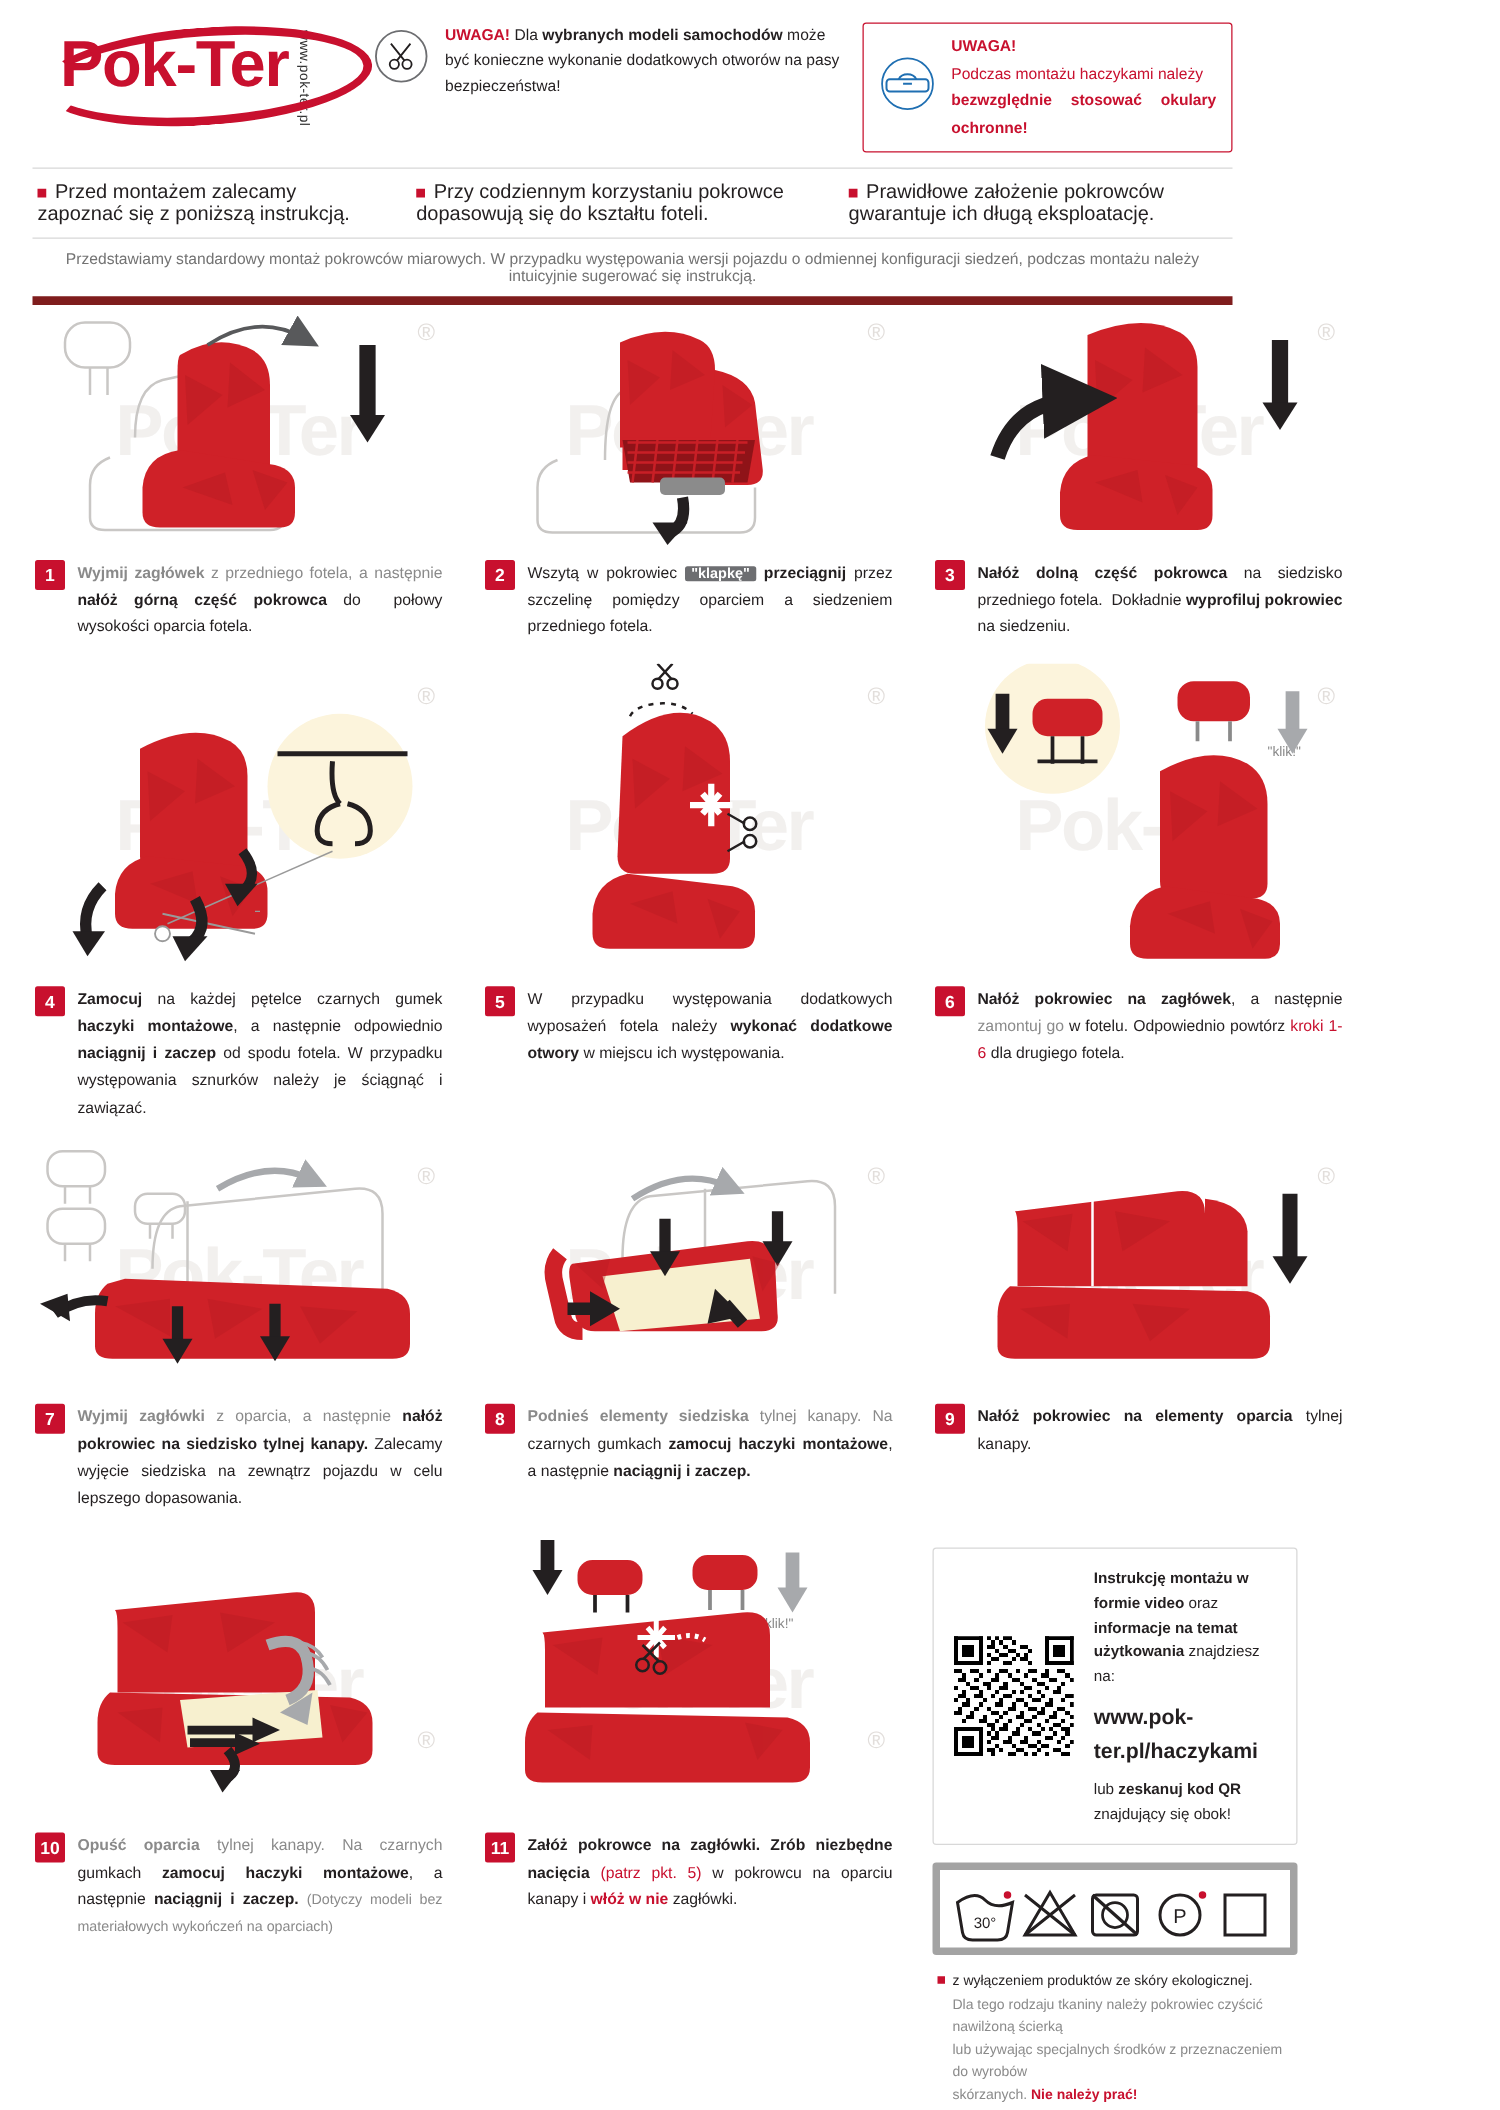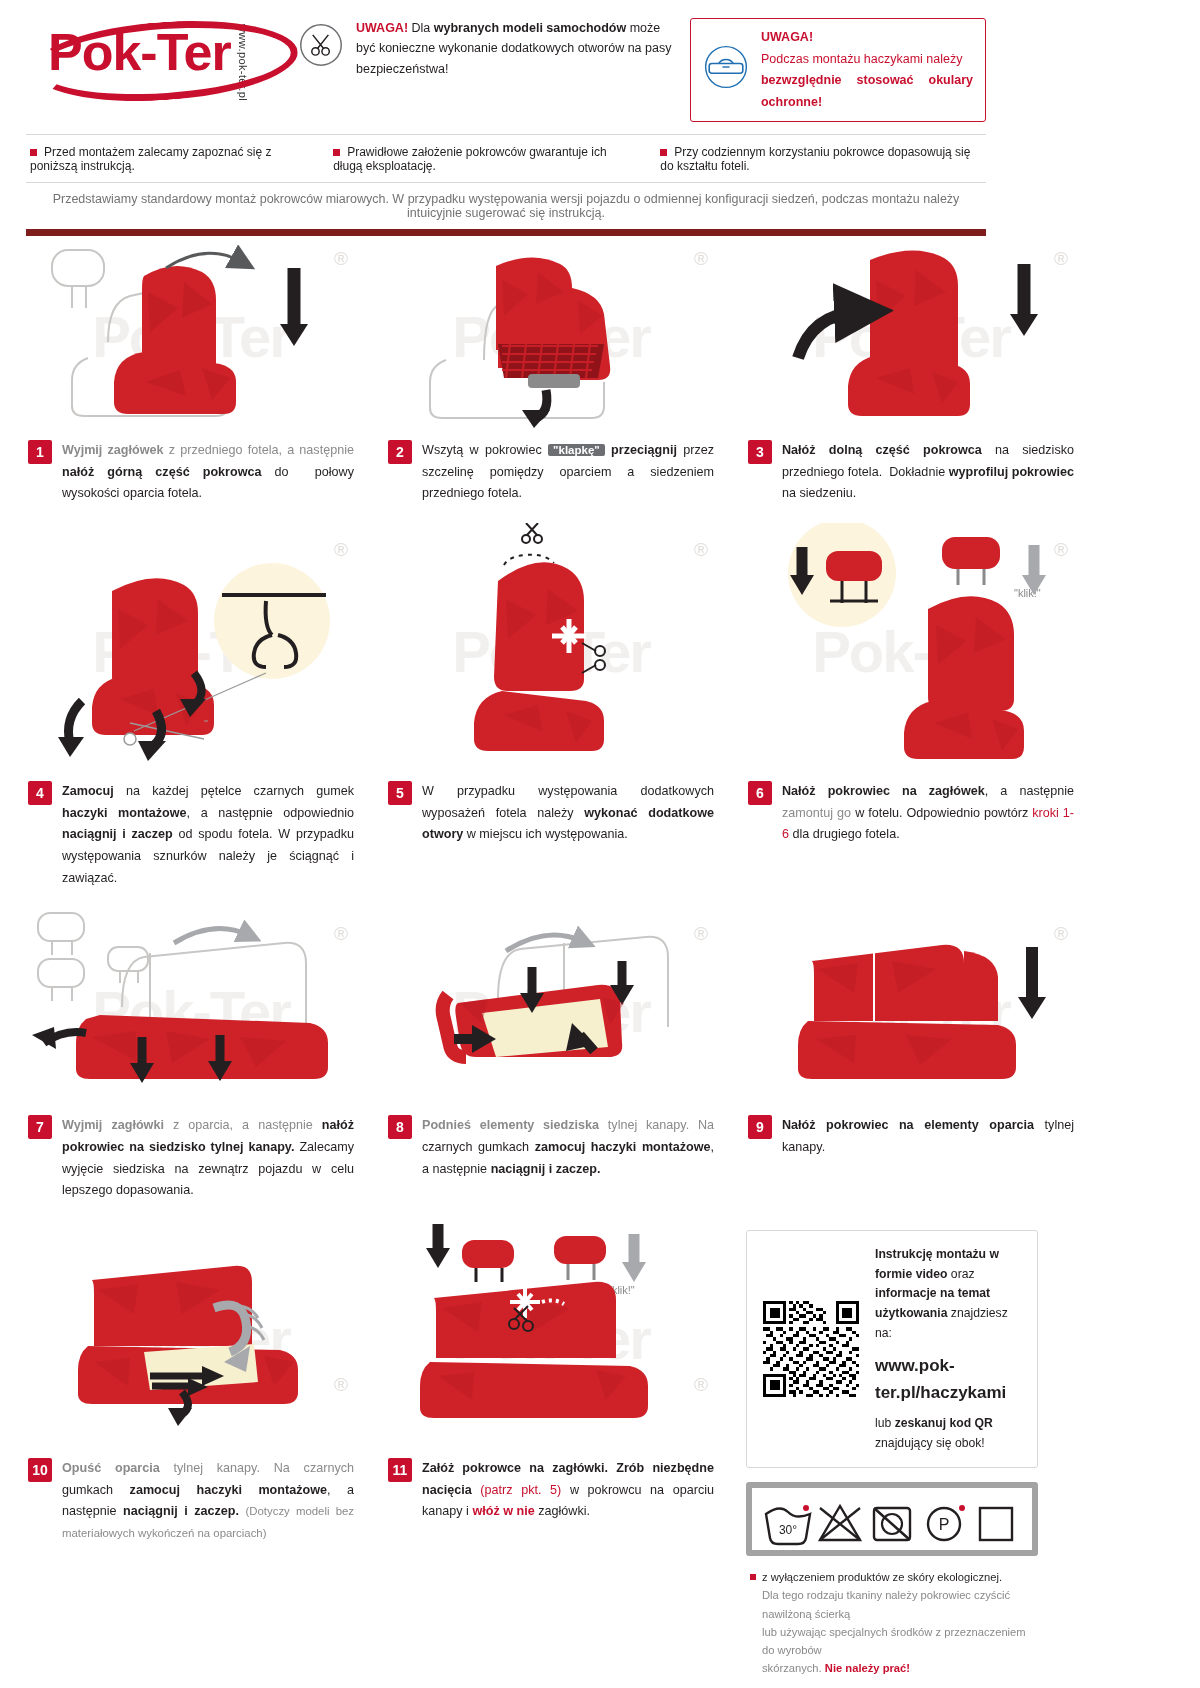--- a/index.html
+++ b/index.html
@@ -69,21 +69,21 @@
     font-size:12.5px;
     line-height:1.5;
   }
   .warn-box .txt { color:#c8102e; }
   .warn-box .txt b { display:block; font-weight:bold; }
 
   
   .rule { border-top:1px solid #d8d8d8; margin:6px 0 0 0; }
   .bullets {
     display:flex; gap:24px; padding:10px 4px 9px 4px;
-    font-size:12px; color:#231f20;
+    font-size:16px; color:#231f20;
   }
   .bullets span.b { display:inline-block; width:7px; height:7px; background:#c8102e; margin-right:7px; }
   .redline {
     border-top:1px solid #d8d8d8;
     border-bottom:7px solid #7f1d1d;
     padding:9px 4px;
     color:#737373;
     font-size:12.5px;
     text-align:center;
   }
@@ -219,22 +219,22 @@
           <b style="display:block">bezwzględnie stosować okulary ochronne!</b>
         </span>
       </div>
     </div>
   </div>
 
   <div class="rule"></div>
 
   <div class="bullets">
     <div><span class="b"></span><span>Przed montażem zalecamy zapoznać się z poniższą instrukcją.</span></div>
+    <div><span class="b"></span><span>Przy codziennym korzystaniu pokrowce dopasowują się do kształtu foteli.</span></div>
     <div><span class="b"></span><span>Prawidłowe założenie pokrowców gwarantuje ich długą eksploatację.</span></div>
-    <div><span class="b"></span><span>Przy codziennym korzystaniu pokrowce dopasowują się do kształtu foteli.</span></div>
   </div>
 
   <div class="redline">Przedstawiamy standardowy montaż pokrowców miarowych. W przypadku występowania wersji pojazdu o odmiennej konfiguracji siedzeń, podczas montażu należy intuicyjnie sugerować się instrukcją.</div>
 
   <div class="grid">
 
     <div class="cell">
       <div class="art">
         <div class="wm">
             <span class="wm-text">Pok-Ter</span>

